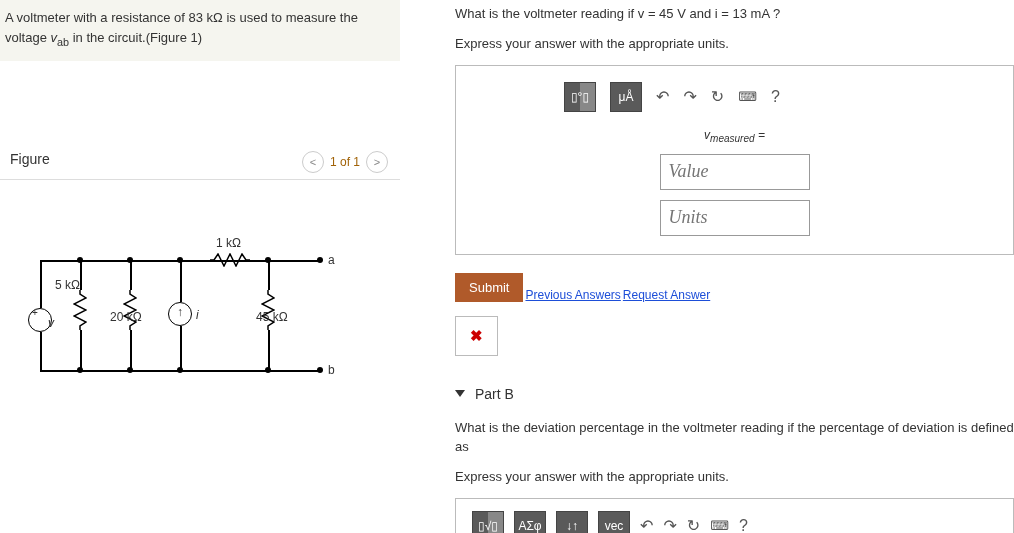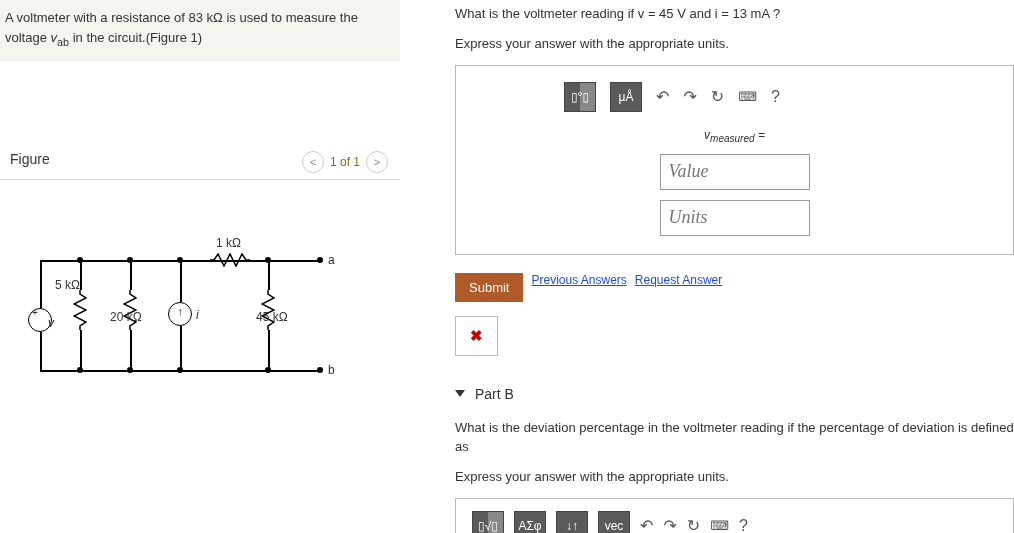--- a/index.html
+++ b/index.html
@@ -18,21 +18,21 @@
 .answer-box { border: 1px solid #bbb; padding: 16px 18px 18px 18px; position: relative; }
 .toolbar { display: flex; align-items: center; gap: 14px; margin-bottom: 16px; margin-left: 90px; }
 .tool-btn { background: #5a5a5a; color: #fff; border: 1px solid #444; height: 30px; min-width: 32px; display: flex; align-items: center; justify-content: center; font-size: 12px; cursor: pointer; }
 .tool-btn.split { background: linear-gradient(to right, #5a5a5a 50%, #888 50%); }
 .plain-icon { color: #555; font-size: 16px; cursor: pointer; }
 .input-row { display: flex; align-items: center; gap: 10px; flex-direction: column; }
 .var-label { font-style: italic; font-size: 12px; }
 .text-input { border: 1px solid #999; height: 36px; padding: 4px 8px; font-style: italic; color: #888; font-size: 18px; font-family: Georgia, serif; }
 .value-input { width: 150px; }
 .units-input { width: 150px; }
-.submit-row { display: flex; align-items: flex-start; gap: 8px; margin-top: 18px; }
+.submit-row { display: flex; align-items: flex-end; gap: 2px; margin-top: 18px; }
 .submit-btn { background: #b05a2a; color: #fff; border: none; padding: 7px 14px; font-size: 13px; cursor: pointer; }
 .link { color: #1d4ed8; text-decoration: underline; font-size: 12px; cursor: pointer; }
 .feedback { border: 1px solid #bbb; background: #fff; padding: 10px 14px; margin-top: 14px; display: flex; align-items: center; gap: 10px; width: fit-content; }
 .x-icon { color: #c00; font-weight: bold; font-size: 15px; }
 .part-header { display: flex; align-items: center; gap: 10px; margin: 30px 0 16px 0; }
 .triangle { width: 0; height: 0; border-left: 5px solid transparent; border-right: 5px solid transparent; border-top: 7px solid #333; }
 .part-label { font-weight: normal; font-size: 14px; }
 .toolbar2 { display: flex; align-items: center; gap: 10px; margin-bottom: 12px; margin-left: 2px; }
 .long-input { width: 370px; height: 32px; border: 2px solid #d4a548; background: #fff; }
 .pct { font-size: 14px; margin-left: 8px; }

